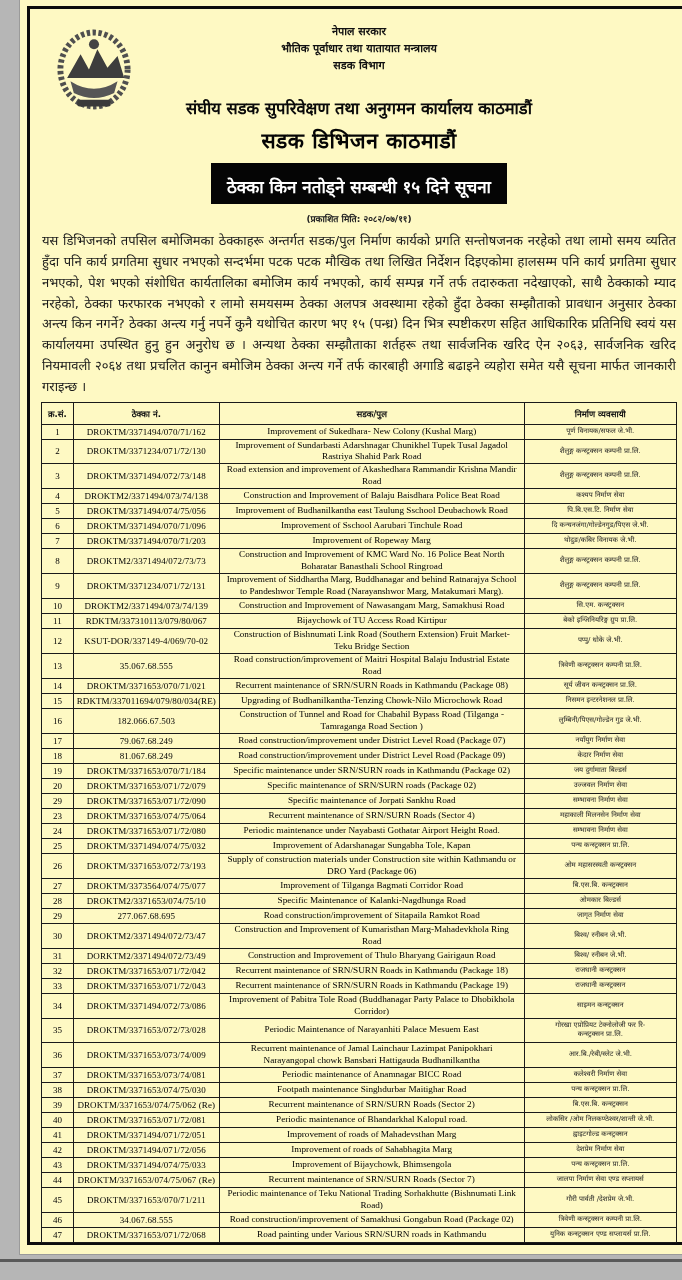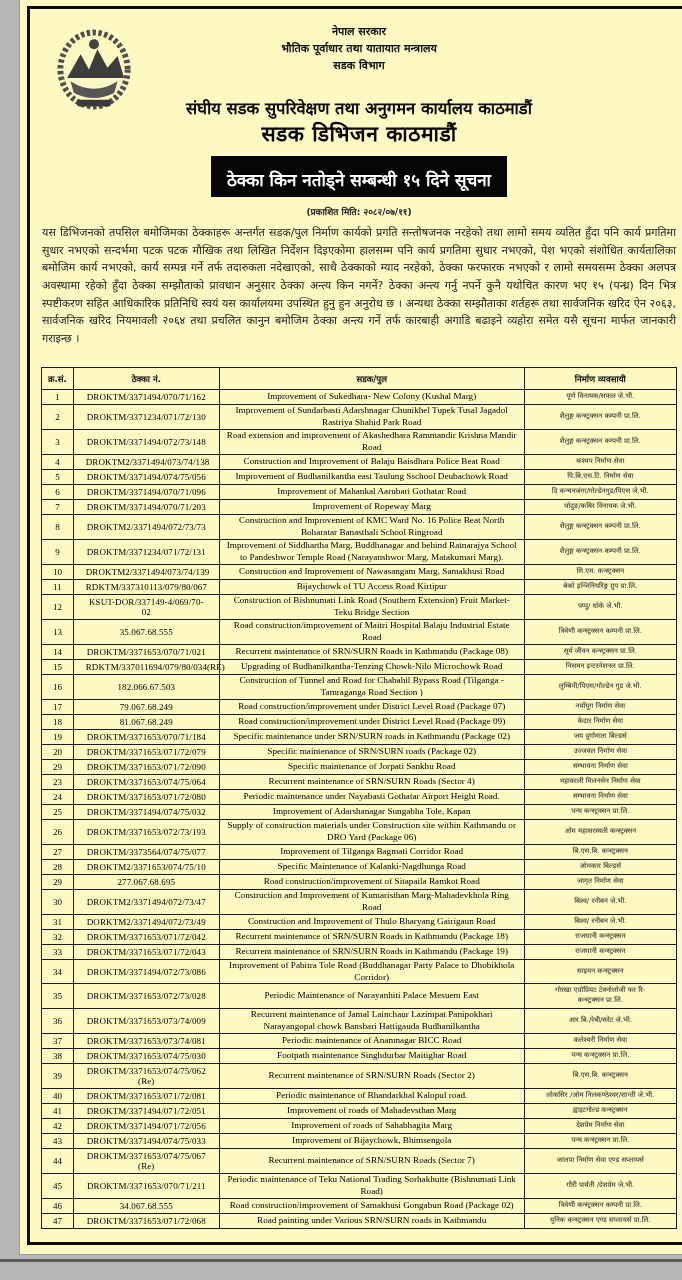--- a/index.html
+++ b/index.html
@@ -23,52 +23,52 @@
     position:absolute; inset:6px 7px 9px 7px;
     border:3px solid #0c0c0c;
     padding:14px 6px 4px 6px;
   }
   .header { position:relative; text-align:center; }
   .emblem {
     position:absolute; left:16px; top:2px; width:84px; height:94px;
   }
   .org-line { font-weight:bold; color:#111; font-size:11px; line-height:1.55; }
   .office-line { font-weight:bold; color:#0a0a0a; font-size:16.5px; margin-top:22px; }
-  .division-line { font-weight:bold; color:#050505; font-size:21px; margin-top:0; letter-spacing:.5px; }
+  .division-line { font-weight:bold; color:#050505; font-size:21px; margin-top:7px; letter-spacing:.5px; }
   .notice-banner {
     display:inline-block; margin-top:9px;
     background:#050505; color:#ffffff;
     font-weight:bold; font-size:17px;
     padding:12px 16px 6px 16px;
   }
   .pub-date { font-size:9px; font-weight:bold; color:#222; margin-top:8px; }
   .body-paragraph {
-    margin:6px 6px 20px 6px;
-    font-size:11px; line-height:1.6; text-align:justify; color:#1a1a1a;
+    margin:6px 6px 4px 6px;
+    font-size:13px; line-height:1.6; text-align:justify; color:#1a1a1a;
   }
   table.contracts {
     width:calc(100% - 10px);
     margin:2px 5px 0 5px;
     border-collapse:collapse;
     table-layout:fixed;
   }
   table.contracts th, table.contracts td {
     border:1px solid #1a1a1a;
     vertical-align:middle;
     text-align:center;
   }
   table.contracts th {
     font-size:8.5px; font-weight:bold; padding:5px 2px; color:#111;
   }
   col.c-sn { width:5%; }
   col.c-no { width:23%; }
   col.c-road { width:48%; }
   col.c-ctr { width:24%; }
   td.sn-cell { font-family:"Liberation Serif", serif; font-size:9px; padding:2px 1px; }
-  td.contract-no-cell { font-family:"Liberation Serif", serif; font-size:9px; padding:2px 12px; letter-spacing:.1px; }
+  td.contract-no-cell { font-family:"Liberation Serif", serif; font-size:9px; padding:2px 2px; letter-spacing:.1px; }
   td.road-cell { font-family:"Liberation Serif", serif; font-size:9.2px; line-height:1.3; padding:0 6px; }
   td.contractor-cell { font-size:7px; line-height:1.4; padding:2px 20px; color:#222; }
 </style>
 </head>
 <body>
 
 <div class="document">
   <div class="frame">
 
     <div class="header">
@@ -136,21 +136,21 @@
           </tr>
           <tr>
             <td class="sn-cell">5</td>
             <td class="contract-no-cell">DROKTM/3371494/074/75/056</td>
             <td class="road-cell">Improvement of Budhanilkantha east Taulung Sschool Deubachowk Road</td>
             <td class="contractor-cell">पि.बि.एस.टि. निर्माण सेवा</td>
           </tr>
           <tr>
             <td class="sn-cell">6</td>
             <td class="contract-no-cell">DROKTM/3371494/070/71/096</td>
-            <td class="road-cell">Improvement of Mahankal Aarubari Gothatar Road</td>
+            <td class="road-cell">Improvement of Sschool Aarubari Tinchule Road</td>
             <td class="contractor-cell">दि कन्चनजंगा/गोल्डेनगुड/पिएस जे.भी.</td>
           </tr>
           <tr>
             <td class="sn-cell">7</td>
             <td class="contract-no-cell">DROKTM/3371494/070/71/203</td>
             <td class="road-cell">Improvement of Ropeway Marg</td>
             <td class="contractor-cell">थोदुङ/कबिर विनायक जे.भी.</td>
           </tr>
           <tr>
             <td class="sn-cell">8</td>

